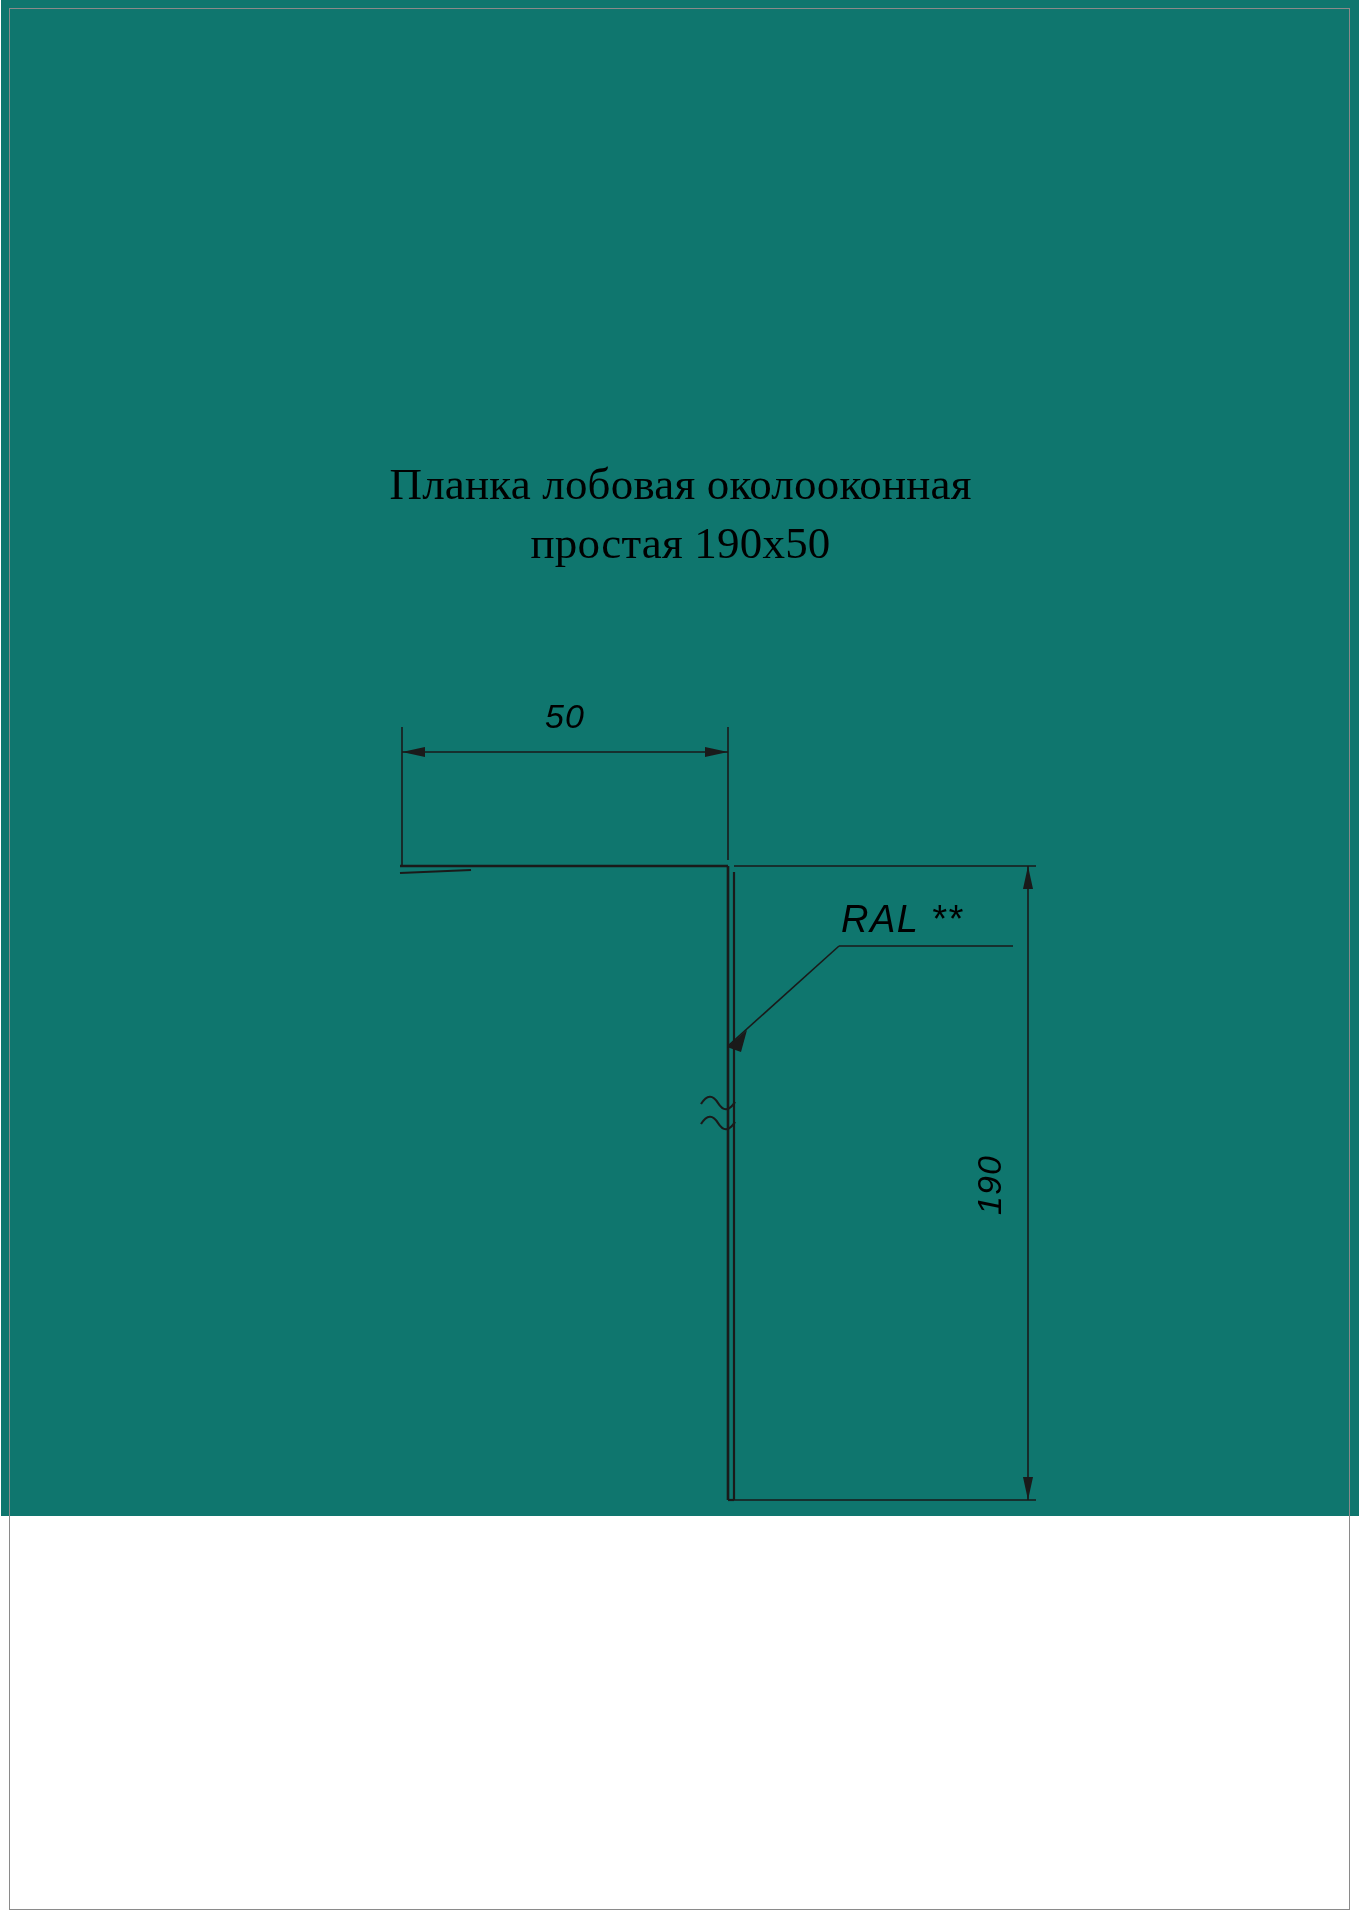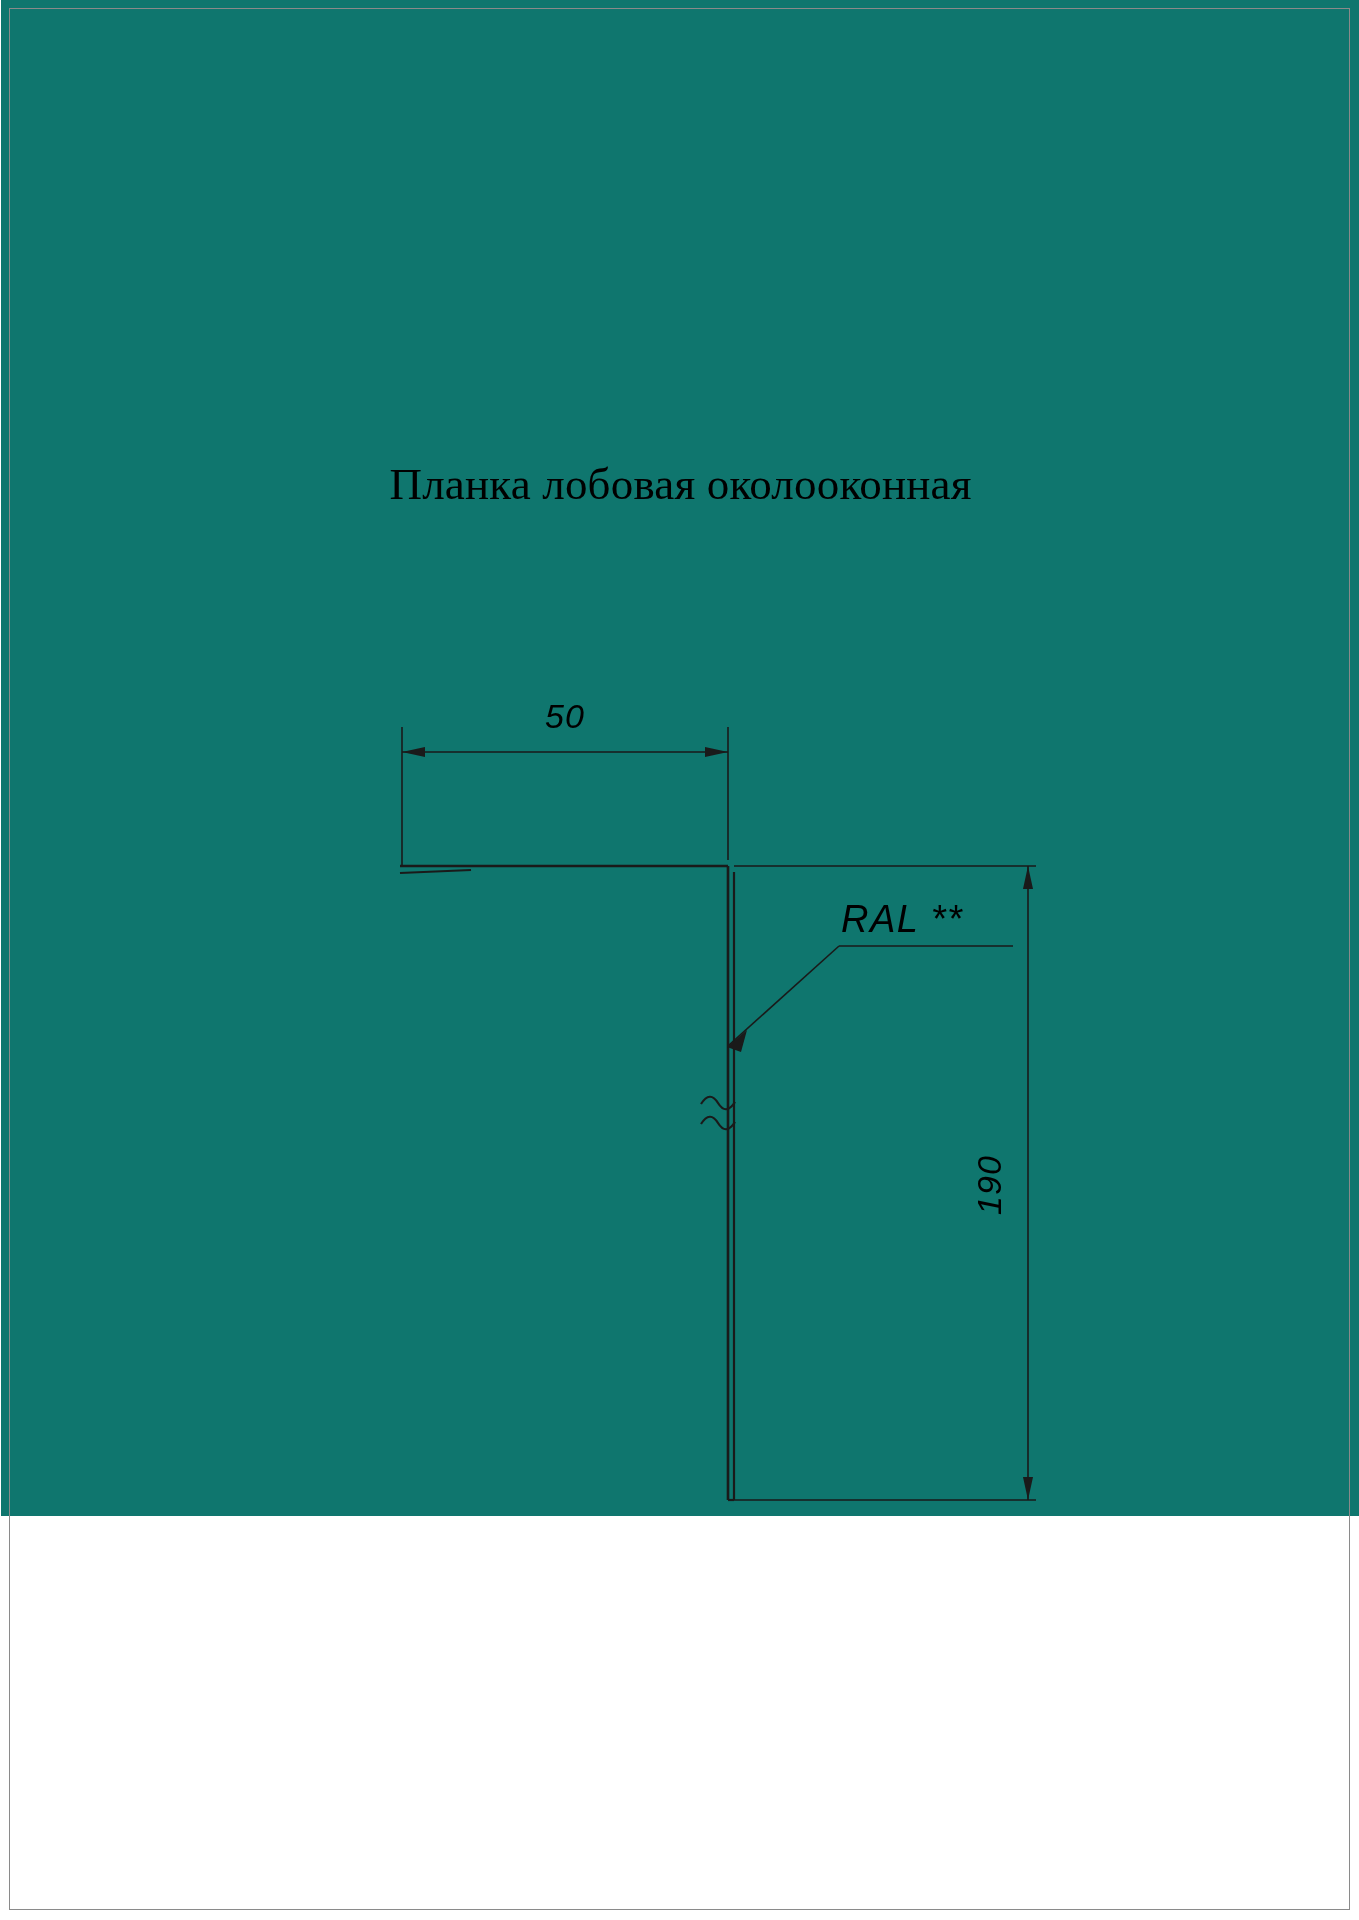--- a/index.html
+++ b/index.html
@@ -70,20 +70,21 @@
 </style>
 </head>
 <body>
 
 <div id="page">
 
   <div id="border-frame"></div>
 
   <div id="title-block">
     <span class="title-line">Планка лобовая околооконная</span>
+    <span class="title-line">простая 190x50</span>
   </div>
 
   <svg id="drawing-area" width="1359" height="1920" viewBox="0 0 1359 1920">
 
     <g>
 
       <path d="M 399 866 L 727 866" stroke="#1a1a1a" stroke-width="2.6" fill="none"></path>
       <path d="M 399 873 L 470 870" stroke="#1a1a1a" stroke-width="2.2" fill="none"></path>
 
       <path d="M 727 866 L 727 1500" stroke="#1a1a1a" stroke-width="2.6" fill="none"></path>

